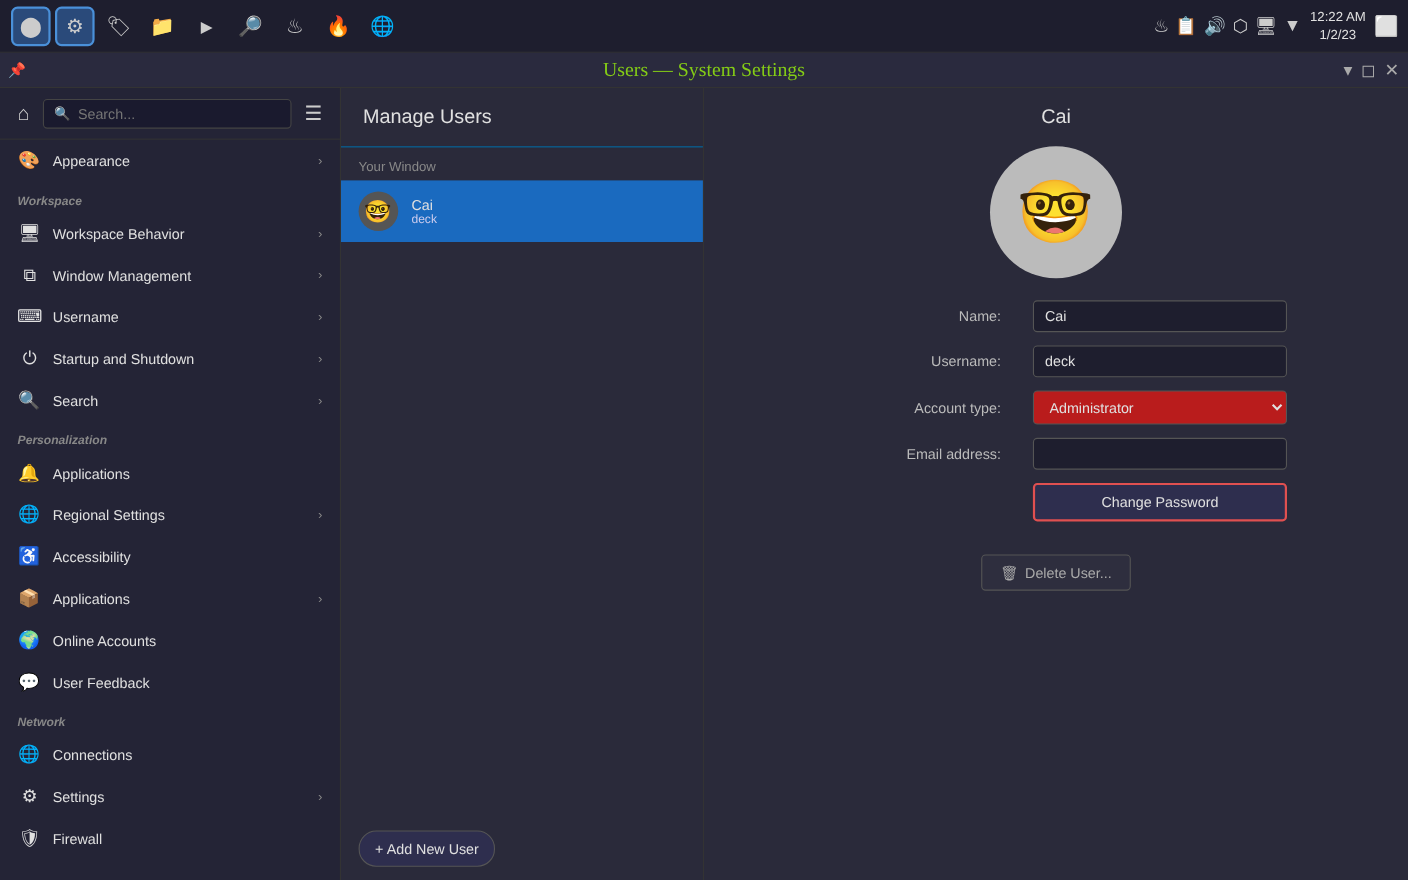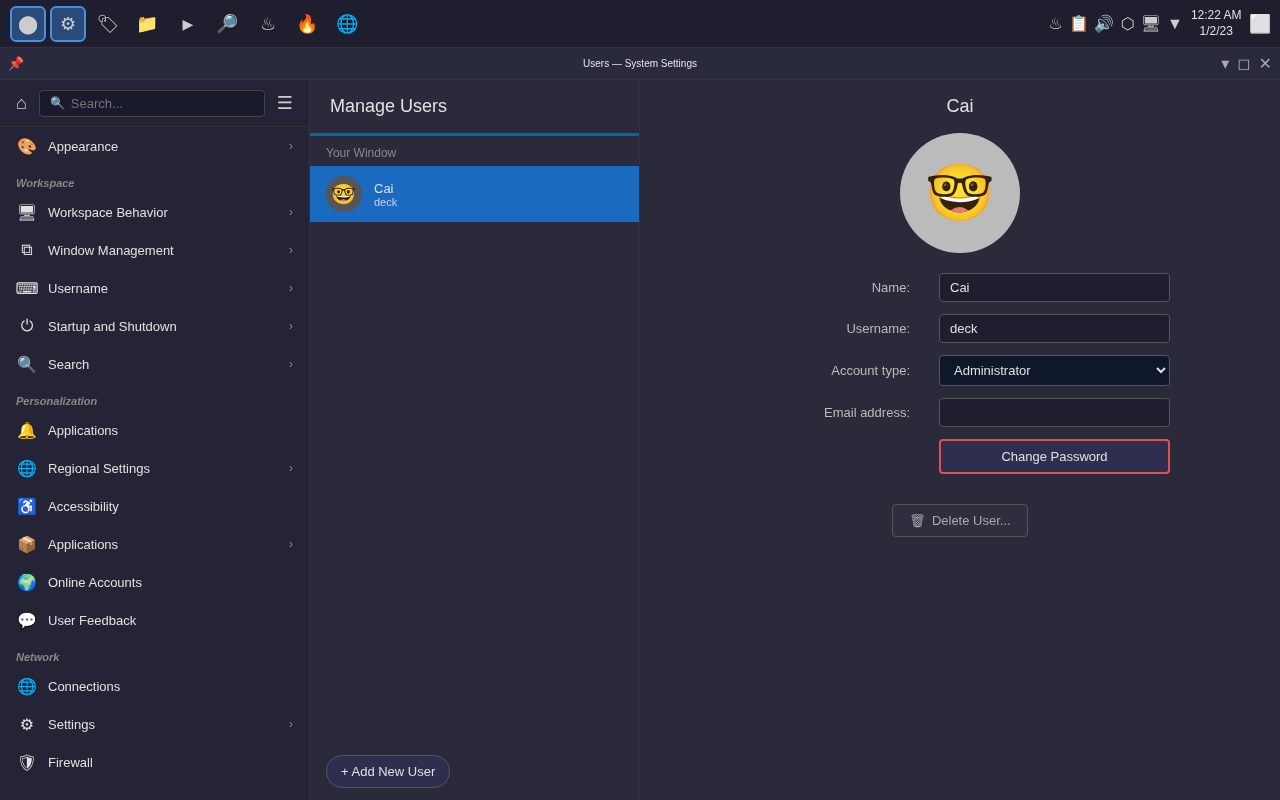--- a/index.html
+++ b/index.html
@@ -64,22 +64,23 @@
     #titlebar {
       height: 32px;
       background: #2a2a3e;
       display: flex;
       align-items: center;
       justify-content: center;
       position: relative;
       border-bottom: 1px solid #333;
     }
     .titlebar-title {
-      font-size: 10px;
-      color: #e5e5e5;
+      font-size: 18px;
+      color: #84cc16;
+      font-family: Liberation Serif, serif;
     }
     .titlebar-controls {
       position: absolute;
       right: 8px;
       display: flex;
       gap: 8px;
       align-items: center;
       color: #aaa;
       font-size: 16px;
     }
@@ -206,21 +207,21 @@
       width: 330px;
       border-right: 1px solid #333;
       display: flex;
       flex-direction: column;
     }
     .panel-title {
       padding: 16px 20px;
       font-size: 18px;
       font-weight: 500;
       color: #e0e0e0;
-      border-bottom: 3px solid #0369a1;
+      border-bottom: 1px solid #0369a1;
     }
     .section-header {
       padding: 10px 16px 6px;
       font-size: 12px;
       color: #888;
       font-weight: 500;
     }
     .user-item {
       display: flex;
       align-items: center;
@@ -288,21 +289,21 @@
     .form-input {
       background: #1e1e2e;
       border: 1px solid #555;
       border-radius: 4px;
       padding: 6px 10px;
       color: #e0e0e0;
       font-size: 13px;
       width: 100%;
     }
     .form-select {
-      background: #0f172a;
+      background: #b91c1c;
       border: 1px solid #555;
       border-radius: 4px;
       padding: 6px 10px;
       color: #e0e0e0;
       font-size: 13px;
       width: 100%;
       cursor: pointer;
     }
     .change-password-btn {
       background: #2e2e4e;

